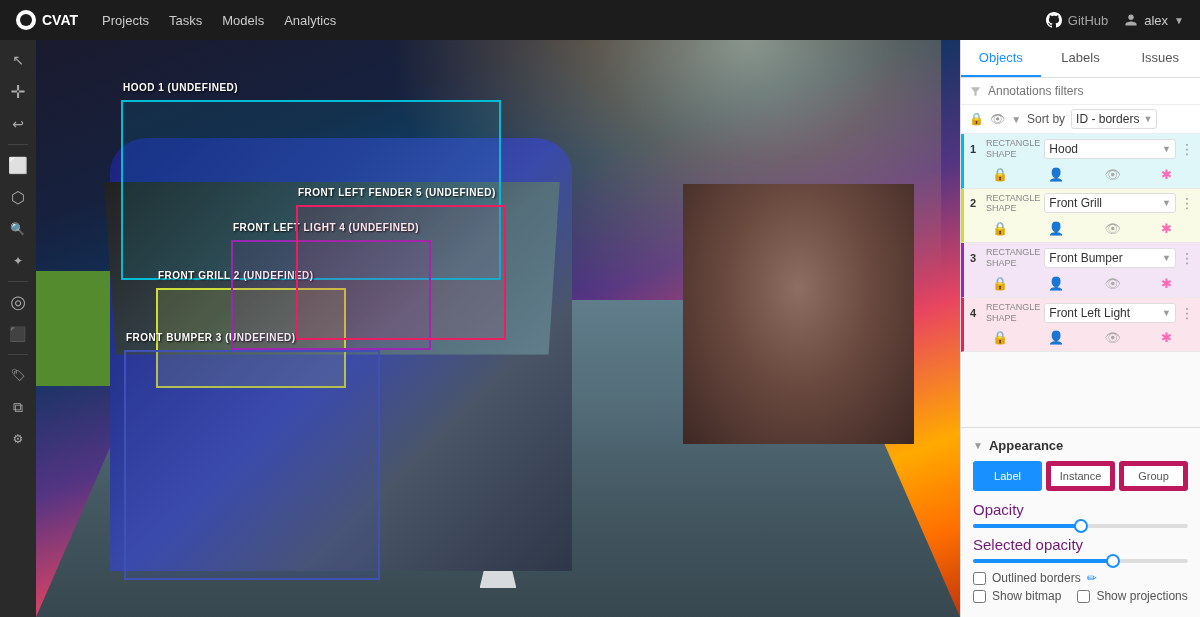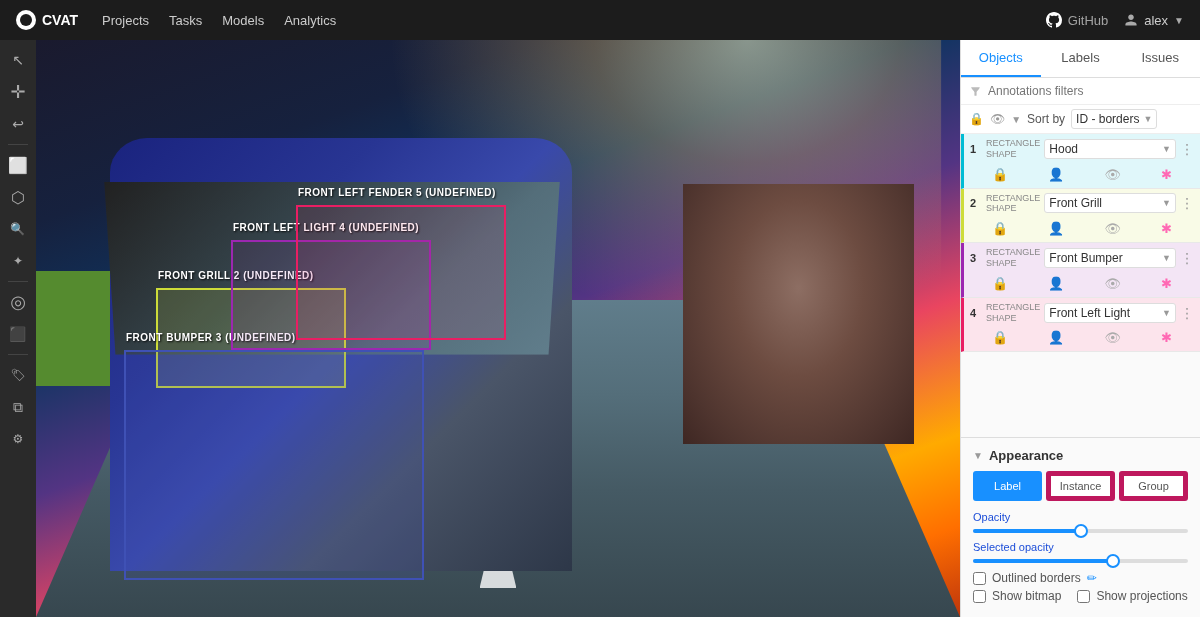--- a/index.html
+++ b/index.html
@@ -102,21 +102,21 @@
       background: rgba(233, 30, 99, 0.1);
     }
     
     .anno-light {
       top: 200px; left: 195px; width: 200px; height: 110px;
       border-color: #9c27b0;
       background: rgba(156, 39, 176, 0.1);
     }
     
     .anno-bumper {
-      top: 310px; left: 88px; width: 300px; height: 230px;
+      top: 310px; left: 88px; width: 256px; height: 230px;
       border-color: #3f51b5;
       background: rgba(63, 81, 181, 0.2);
     }
 
     
     .right-panel {
       width: 240px;
       background: #fafafa;
       display: flex;
       flex-direction: column;
@@ -216,21 +216,21 @@
     .color-by-buttons { display: flex; gap: 4px; margin-bottom: 10px; }
     .color-btn {
       flex: 1; padding: 4px 6px; font-size: 11px; border: 5px solid #be185d;
       border-radius: 3px; background: white; cursor: pointer; text-align: center; color: #555;
     }
     .color-btn.active {
       background: #1890ff; color: white; border-color: #1890ff;
     }
 
     .slider-section { margin-bottom: 8px; }
-    .slider-label { font-size: 11px; color: #1d4ed8; margin-bottom: 4px; }
+    .slider-label { font-size: 15px; color: #701a75; margin-bottom: 4px; }
     .slider-track {
       position: relative; height: 4px; background: #ddd; border-radius: 2px; margin: 6px 0;
     }
     .slider-fill {
       position: absolute; left: 0; top: 0; height: 100%;
       background: #1890ff; border-radius: 2px;
     }
     .slider-thumb {
       position: absolute; top: 50%; transform: translate(-50%, -50%);
       width: 14px; height: 14px; background: white; border: 2px solid #1890ff;
@@ -317,20 +317,23 @@
 
       <div style="position:absolute;top:25%;right:5%;width:25%;height:45%;background:radial-gradient(ellipse at 50% 40%,#8d6e63 0%,#6d4c41 40%,#4e342e 80%,#3e2723 100%);"></div>
 
       <div style="position:absolute;bottom:40%;left:0;width:20%;height:20%;background:#558b2f;"></div>
 
       <div style="position:absolute;bottom:8%;left:8%;width:50%;height:75%;background:linear-gradient(135deg,#1a237e 0%,#283593 30%,#3949ab 50%,#4a5568 70%,#2d3748 100%);border-radius:8% 8% 0 0;"></div>
 
       <div style="position:absolute;bottom:45%;left:8%;width:48%;height:30%;background:linear-gradient(135deg,#212121 0%,#37474f 40%,#546e7a 70%,#607d8b 100%);transform:perspective(300px) rotateX(-5deg);"></div>
     </div>
 
+    <div class="anno-box anno-hood">
+      <span class="anno-label">HOOD 1 (UNDEFINED)</span>
+    </div>
     <div class="anno-box anno-frontgrill">
       <span class="anno-label">FRONT GRILL 2 (UNDEFINED)</span>
     </div>
     <div class="anno-box anno-bumper">
       <span class="anno-label" style="top:-20px;">FRONT BUMPER 3 (UNDEFINED)</span>
     </div>
     <div class="anno-box anno-light">
       <span class="anno-label">FRONT LEFT LIGHT 4 (UNDEFINED)</span>
     </div>
     <div class="anno-box anno-fender">

